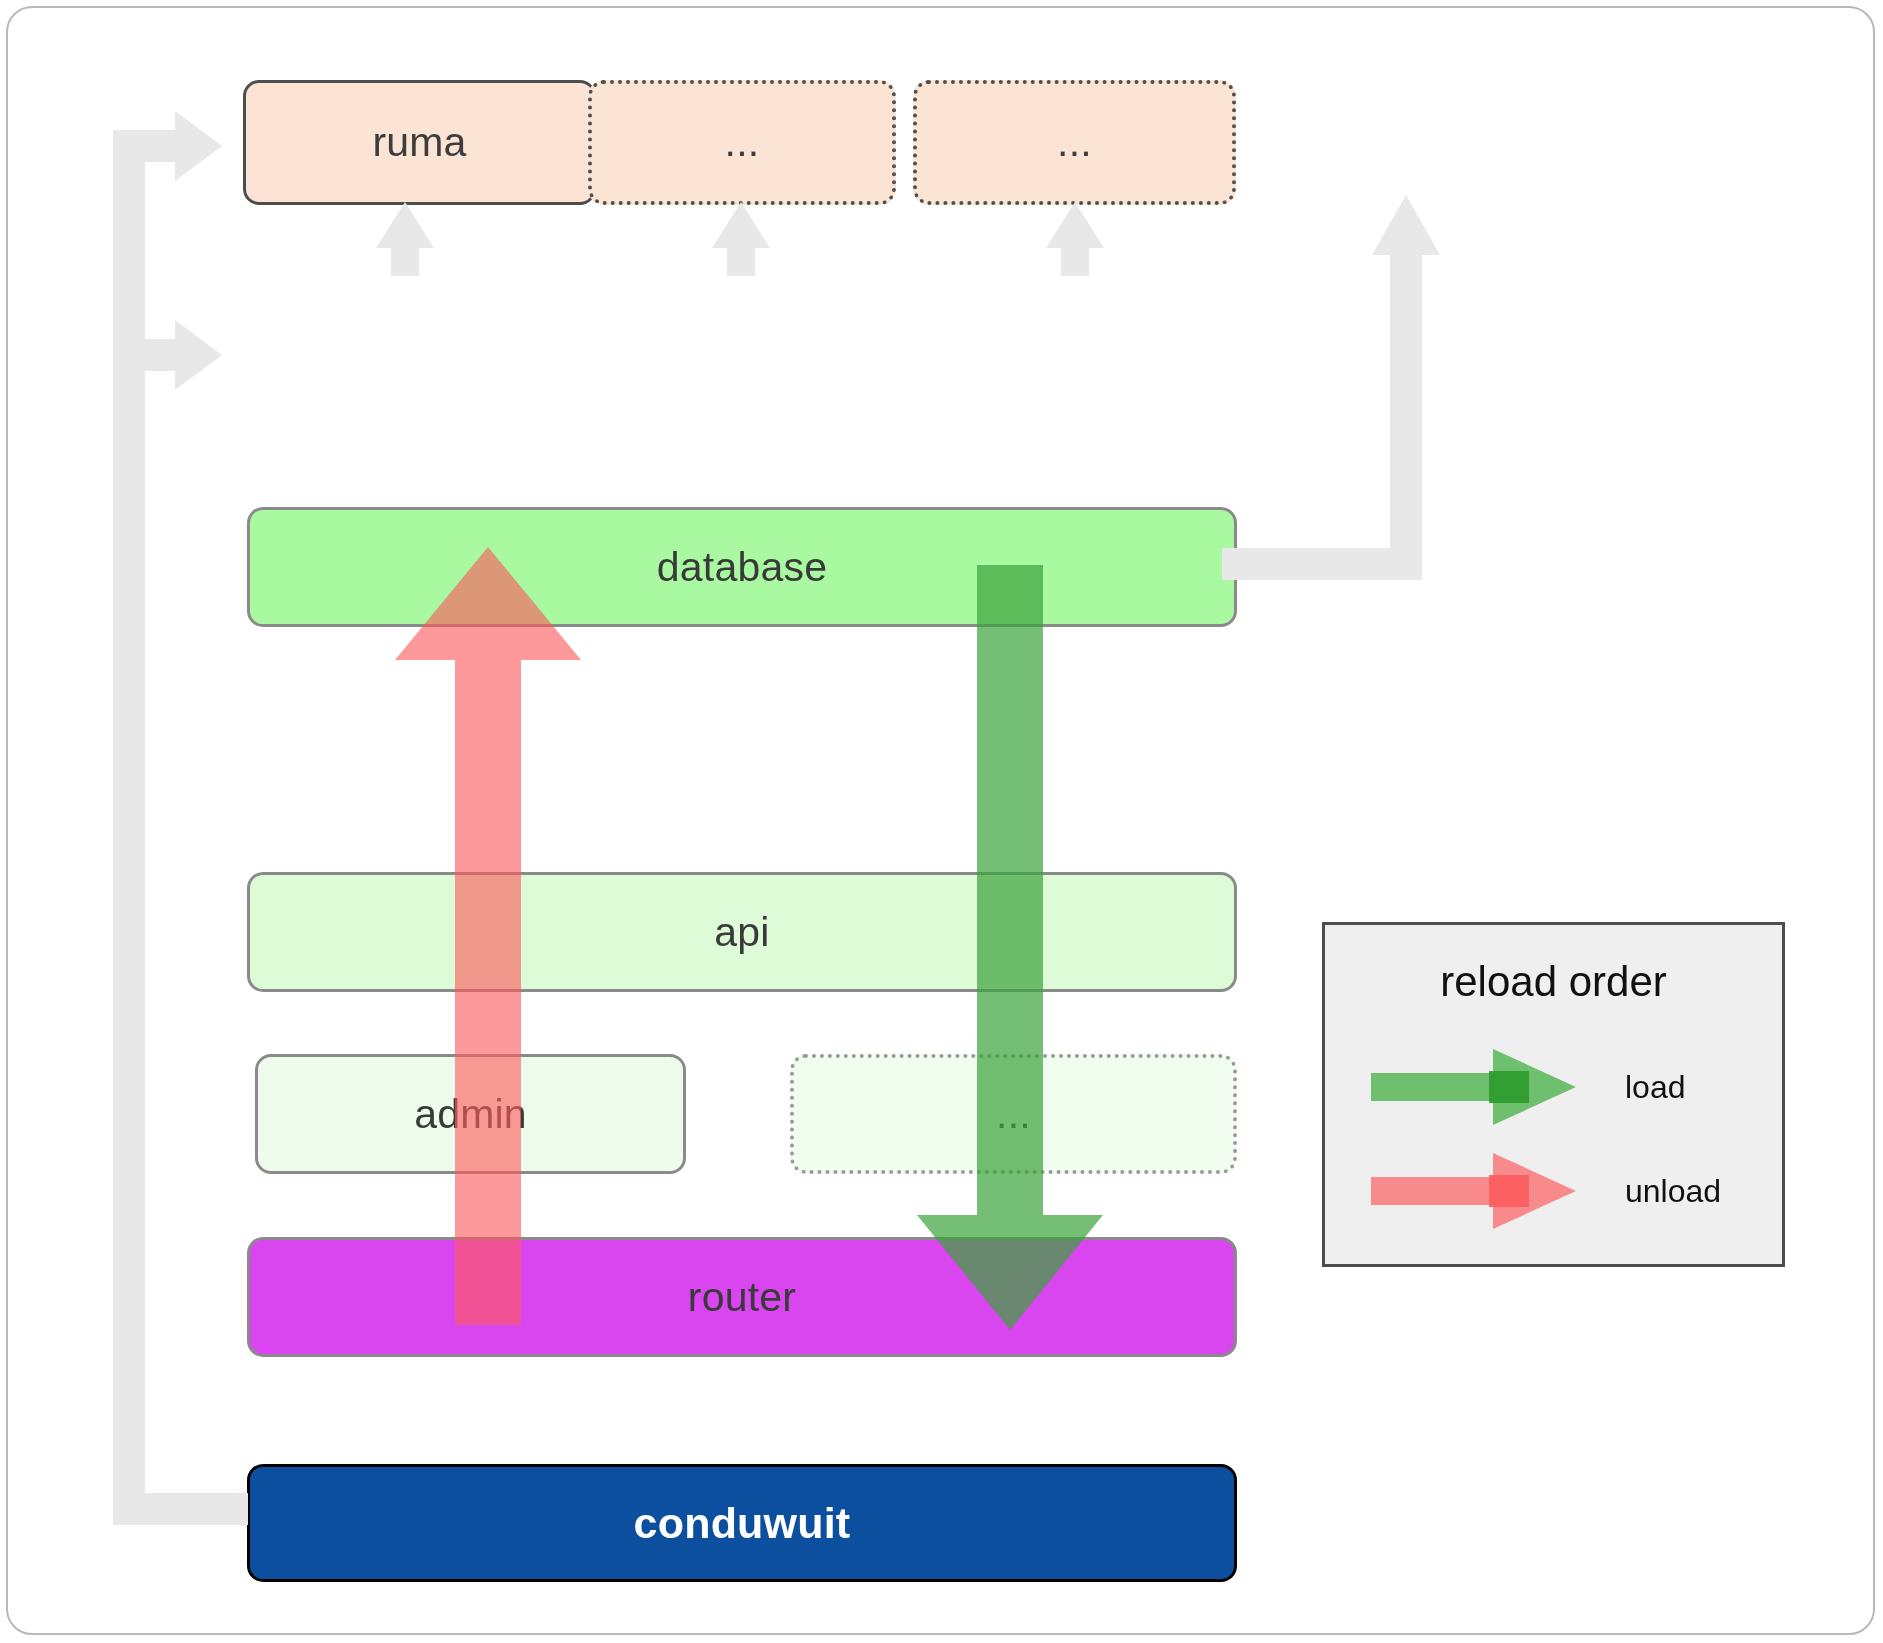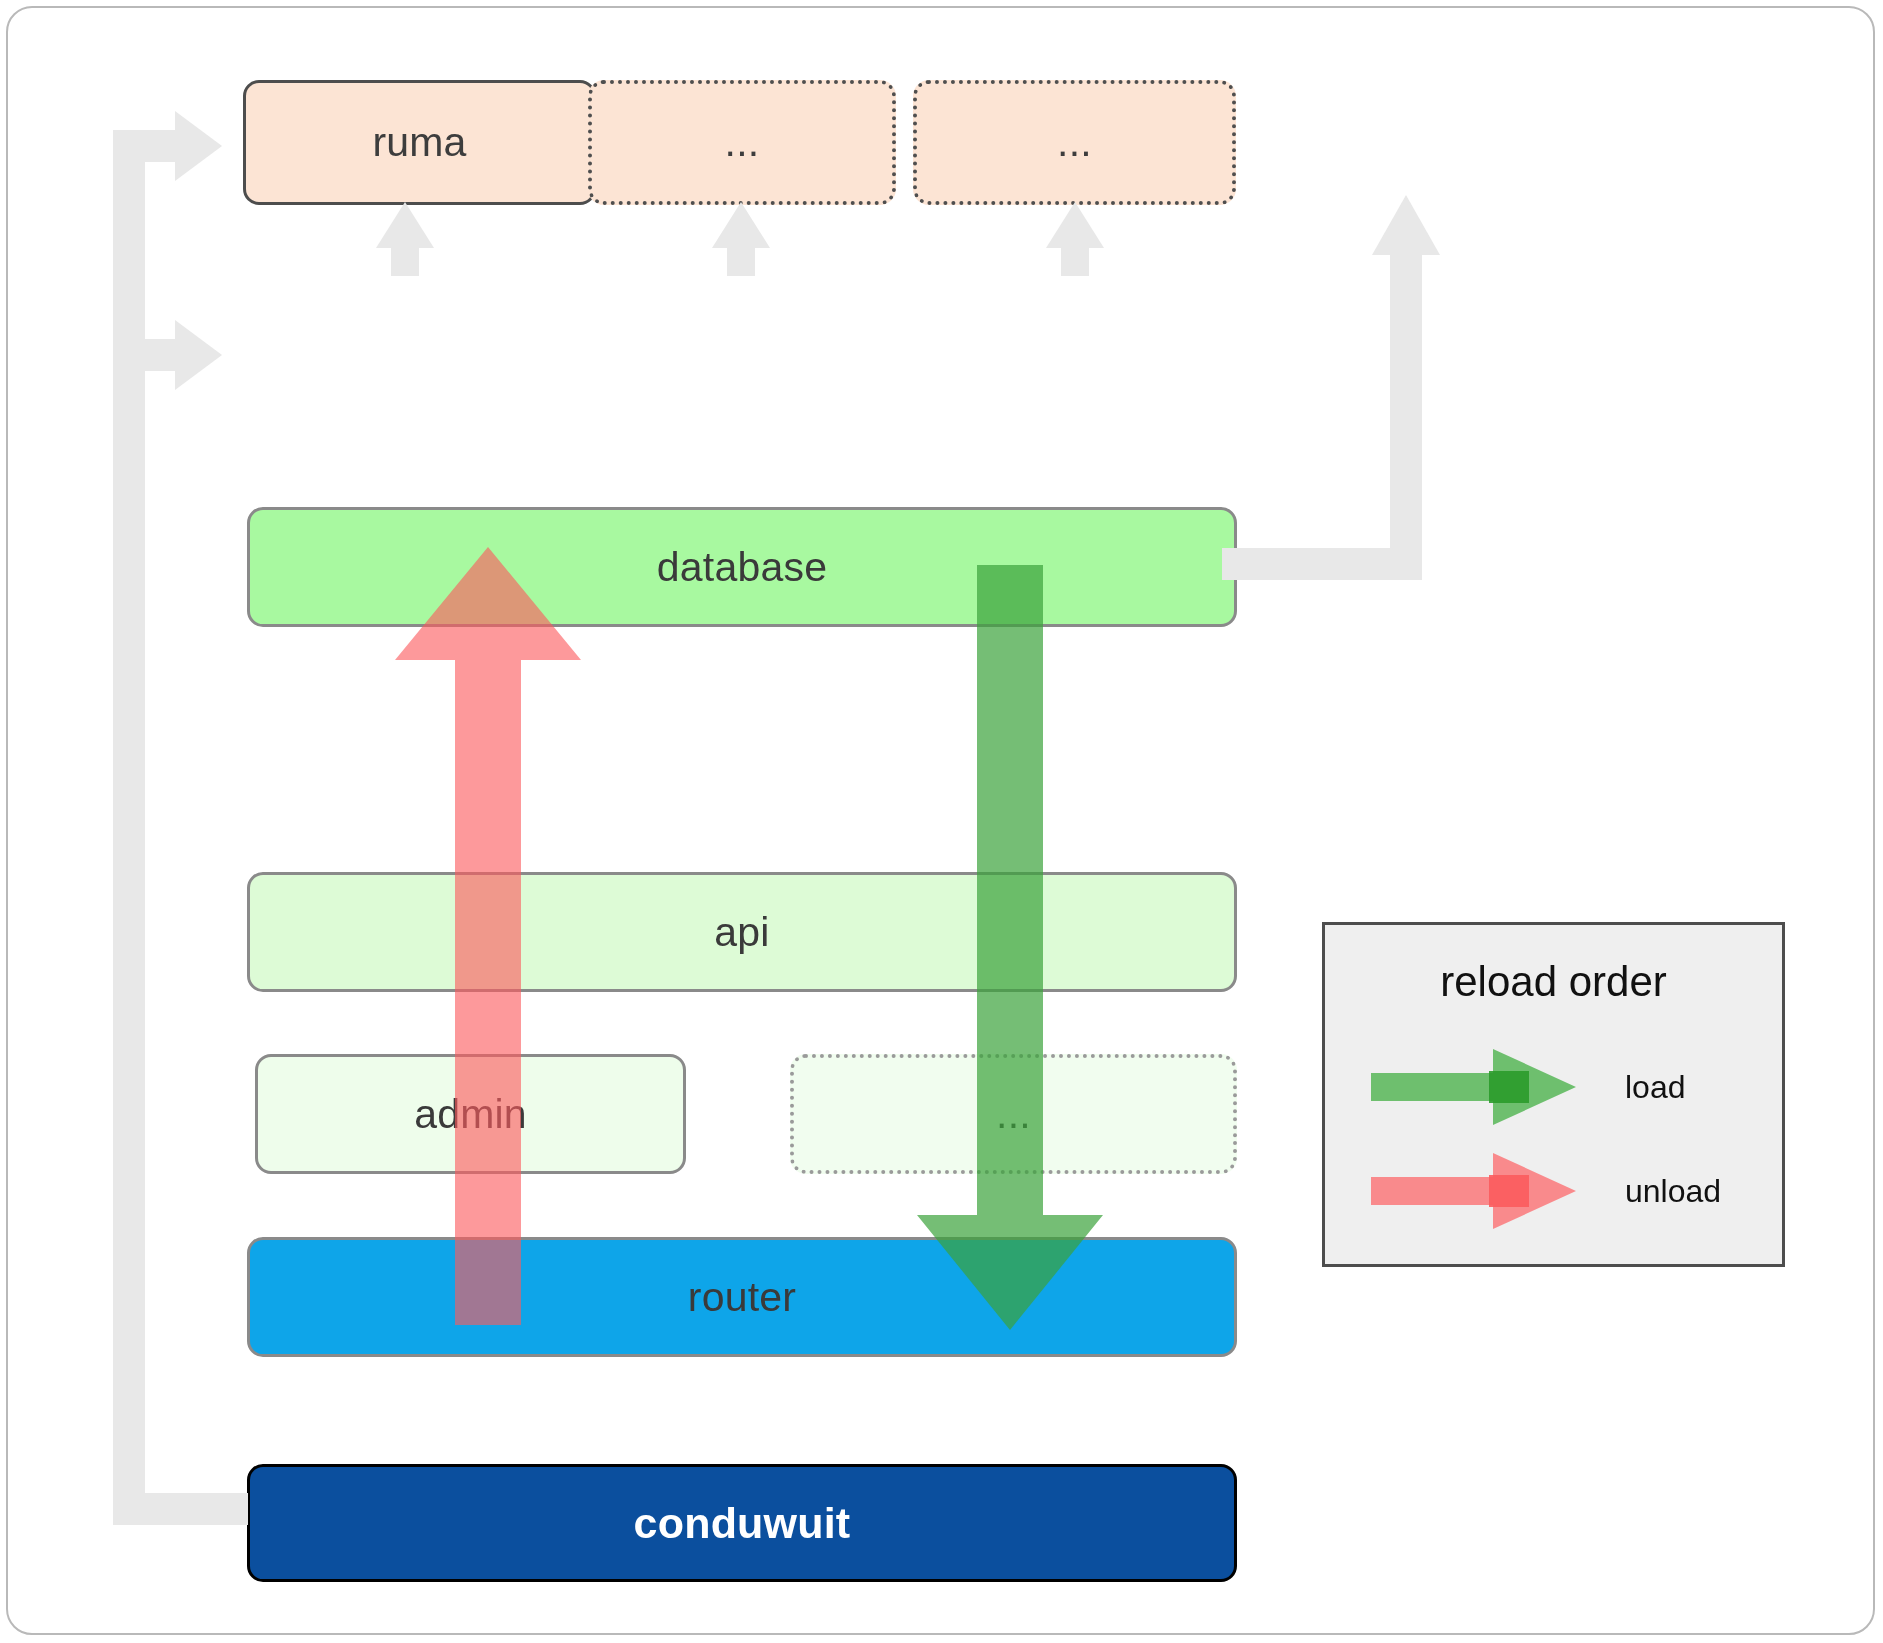--- a/index.html
+++ b/index.html
@@ -55,21 +55,21 @@
     border: 3px solid #8a8a8a;
     border-radius: 16px;
   }
   .lay.dotted { border-style: dotted; border-width: 4px; border-color: #9a9a9a; }
 
   .db   { background:#a8f9a0;justify-content:center; }
   .svc  { background:#cdf8c6; }
   .api  { background:#ddfbd6; }
   .adm  { background:#eefdeb; }
   .dots3{ background:#f1fdef; }
-  .rtr  { background:#0ea5e9; }
+  .rtr  { background:#d946ef; }
 
   .conduwuit {
     background: #0b4f9e;
     border: 3px solid #000000;
     border-radius: 16px;
     color: #ffffff;
     font-weight: bold;
     font-size: 43px;
   }
   .conduwuit .lbl { color:#ffffff; }

